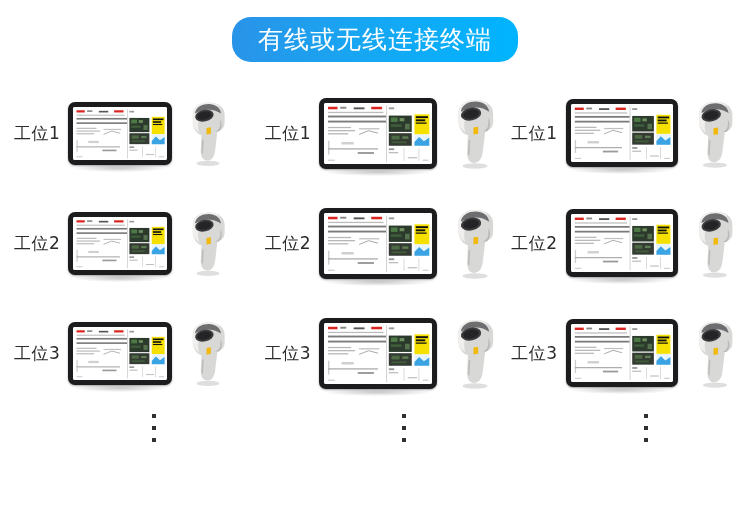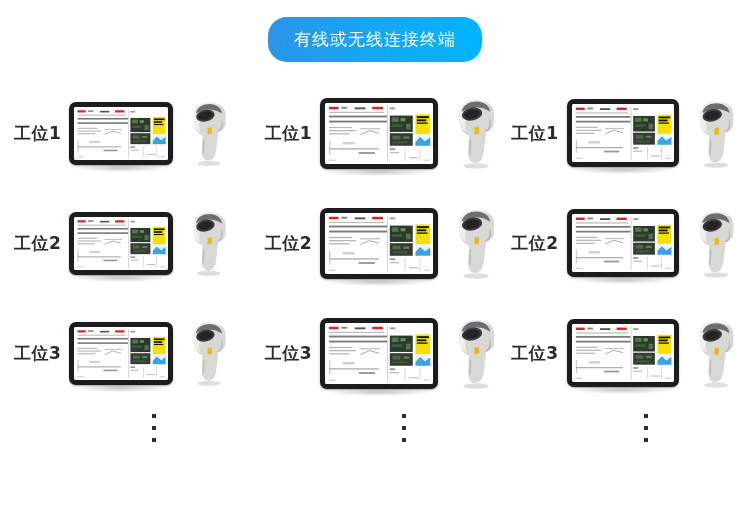--- a/index.html
+++ b/index.html
@@ -25,32 +25,31 @@
   }
   .badge {
     display: inline-flex;
     align-items: center;
     justify-content: center;
     height: 45px;
     padding: 0 26px;
     border-radius: 19px;
     background: linear-gradient(100deg, #2a93e8 0%, #17a6f2 45%, #00b4ff 100%);
     color: #ffffff;
-    font-size: 17px;
+    font-size: 25px;
     letter-spacing: 1px;
     font-weight: 500;
     white-space: nowrap;
   }
 
   
   .grid {
     position: relative;
     width: 750px;
     padding: 0;
-    font-weight: bold;
   }
   .row {
     display: flex;
     width: 750px;
     height: 110px;
   }
   .cell {
     display: flex;
     align-items: center;
     justify-content: flex-start;

